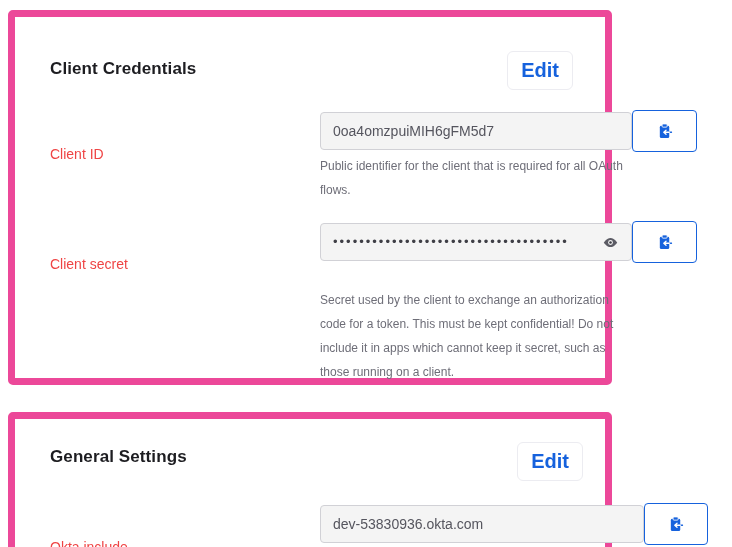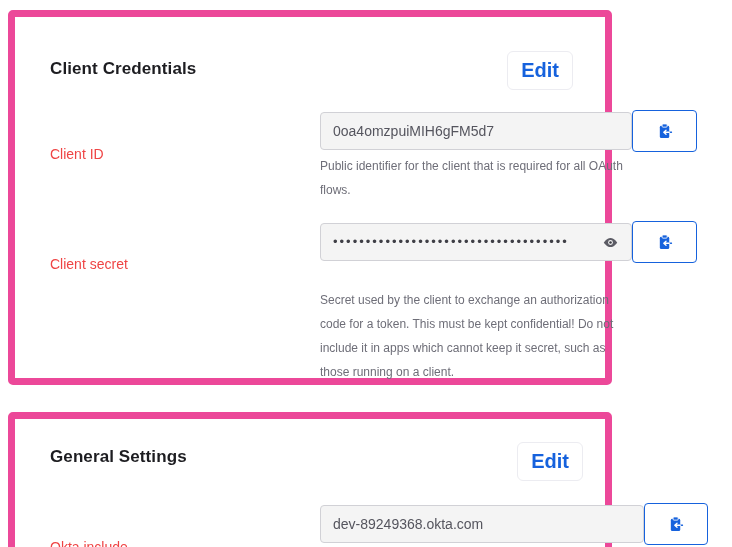--- a/index.html
+++ b/index.html
@@ -166,21 +166,21 @@
 
 <section class="card" id="card-general">
 
   <h2 class="card-title" style="top:28px;">General Settings</h2>
 
   <button class="edit-btn" style="top:23px; right:22px;">Edit</button>
 
   <div class="field-label" style="top:91px;">Okta include</div>
 
   <div class="value-box" style="left:305px; top:86px; width:324px;">
-    <span class="value-text">dev-89249368.okta.com</span>
+    <span class="value-text">dev-53830936.okta.com</span>
   </div>
 
   <button class="copy-btn" style="left:629px; top:84px; width:64px;">
     <span style="display:flex;">
       <svg width="16" height="16" viewBox="0 0 17 17">
         <rect x="3" y="3" width="10" height="13" rx="1.5" fill="#1662dd"></rect>
         <rect x="5.4" y="1" width="5.4" height="3.4" rx="1" fill="#1662dd" stroke="#ffffff" stroke-width="0.9"></rect>
         <path d="M16 9.8 H13" stroke="#1662dd" stroke-width="1.5"></path>
         <path d="M13 9.8 H7.4 M9.6 7.6 L7.2 9.8 L9.6 12" stroke="#ffffff" stroke-width="1.4" fill="none" stroke-linecap="round" stroke-linejoin="round"></path>
       </svg>

